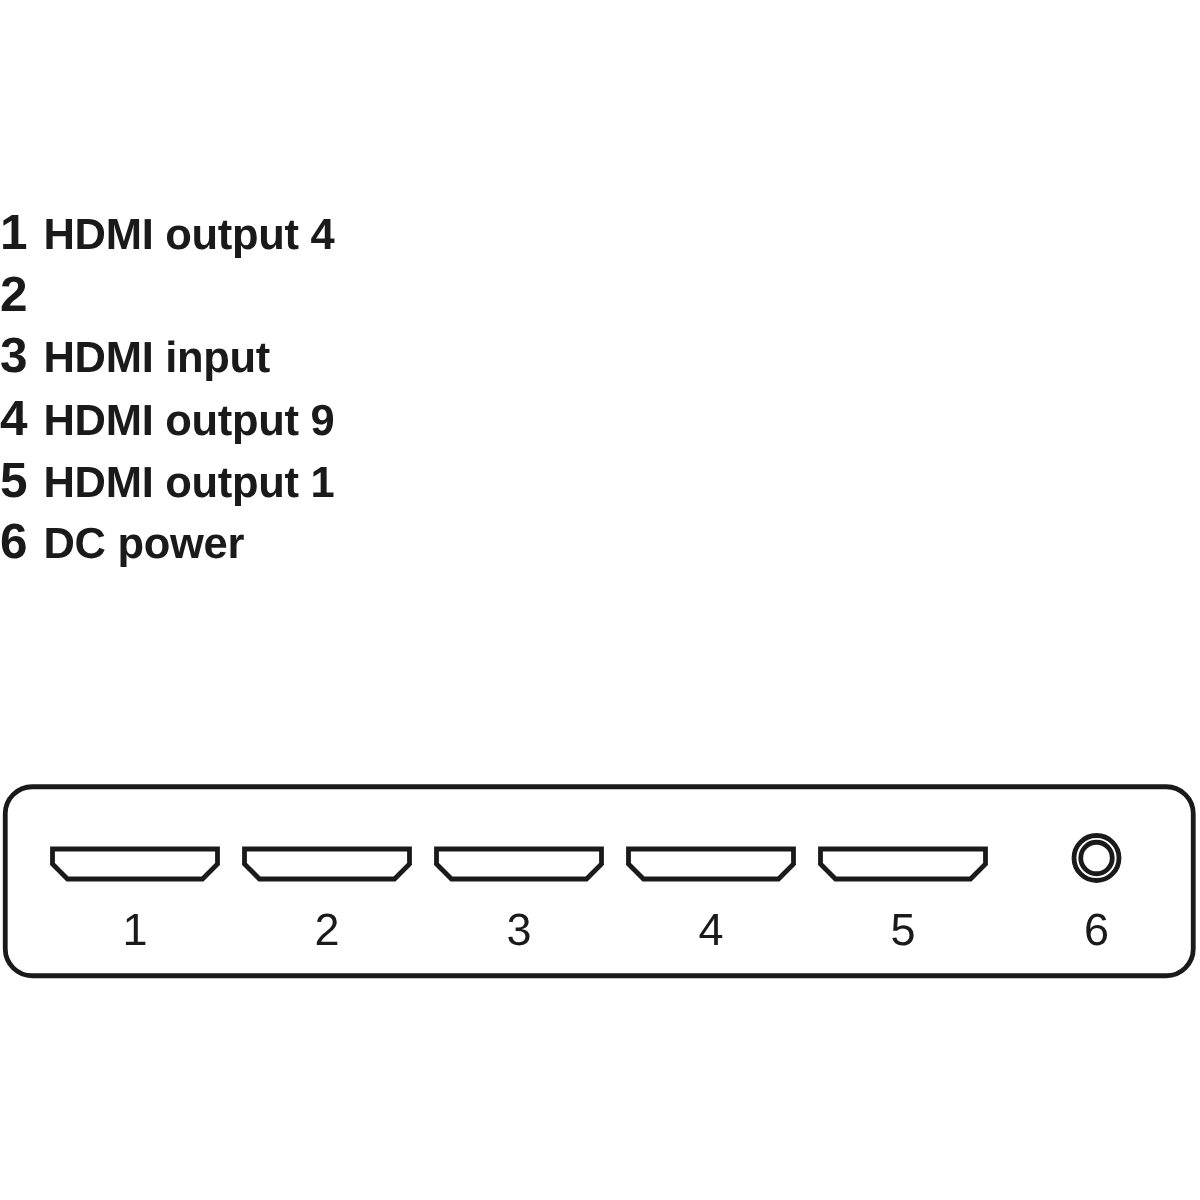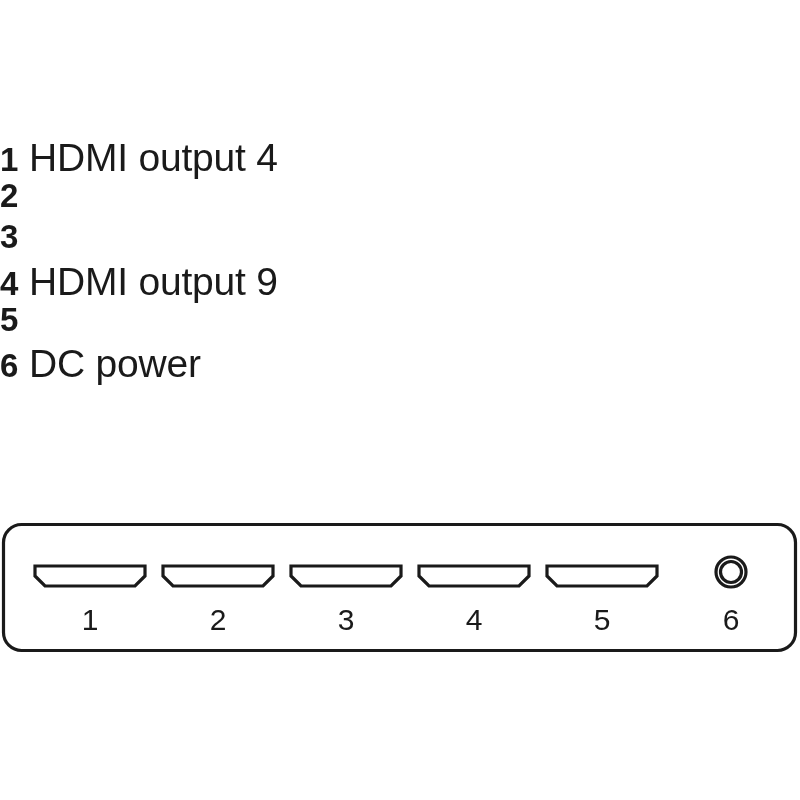--- a/index.html
+++ b/index.html
@@ -32,22 +32,22 @@
   .legend-num {
     font-size: 33px;
     font-weight: 700;
     line-height: 1;
     width: 29px;
     flex: 0 0 29px;
     text-align: left;
     letter-spacing: -0.5px;
   }
   .legend-label {
-    font-size: 39px;
-    font-weight: 400;
+    font-size: 29px;
+    font-weight: 700;
     line-height: 1;
     letter-spacing: -0.2px;
   }
 
   
   #device {
     position: absolute;
     left: 0px;
     top: 505px;
     width: 800px;
@@ -87,29 +87,31 @@
     <span class="legend-num">1</span>
     <span class="legend-label">HDMI output 4</span>
   </div>
 
   <div class="legend-row">
     <span class="legend-num">2</span>
   </div>
 
   <div class="legend-row">
     <span class="legend-num">3</span>
+    <span class="legend-label">HDMI input</span>
   </div>
 
   <div class="legend-row">
     <span class="legend-num">4</span>
     <span class="legend-label">HDMI output 9</span>
   </div>
 
   <div class="legend-row">
     <span class="legend-num">5</span>
+    <span class="legend-label">HDMI output 1</span>
   </div>
 
   <div class="legend-row">
     <span class="legend-num">6</span>
     <span class="legend-label">DC power</span>
   </div>
 
 </div>
 
 <div id="device">

